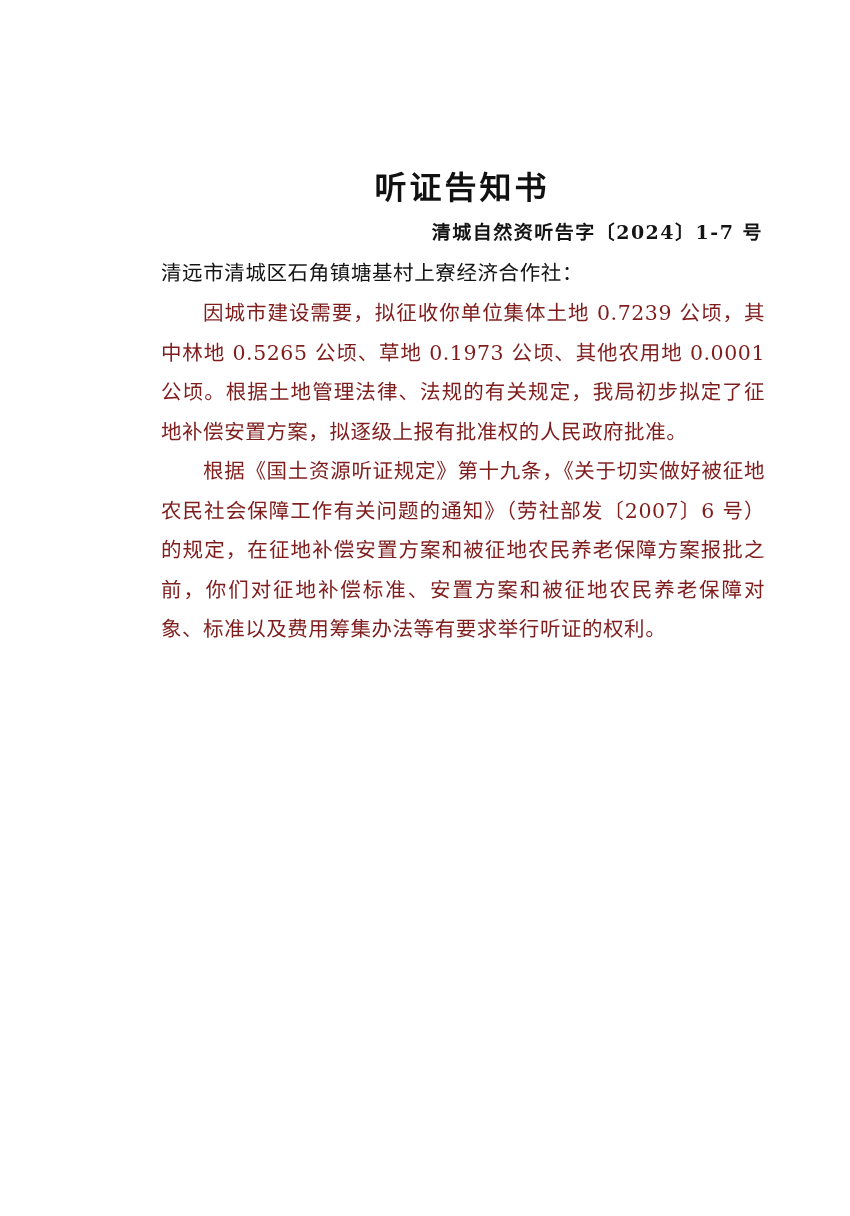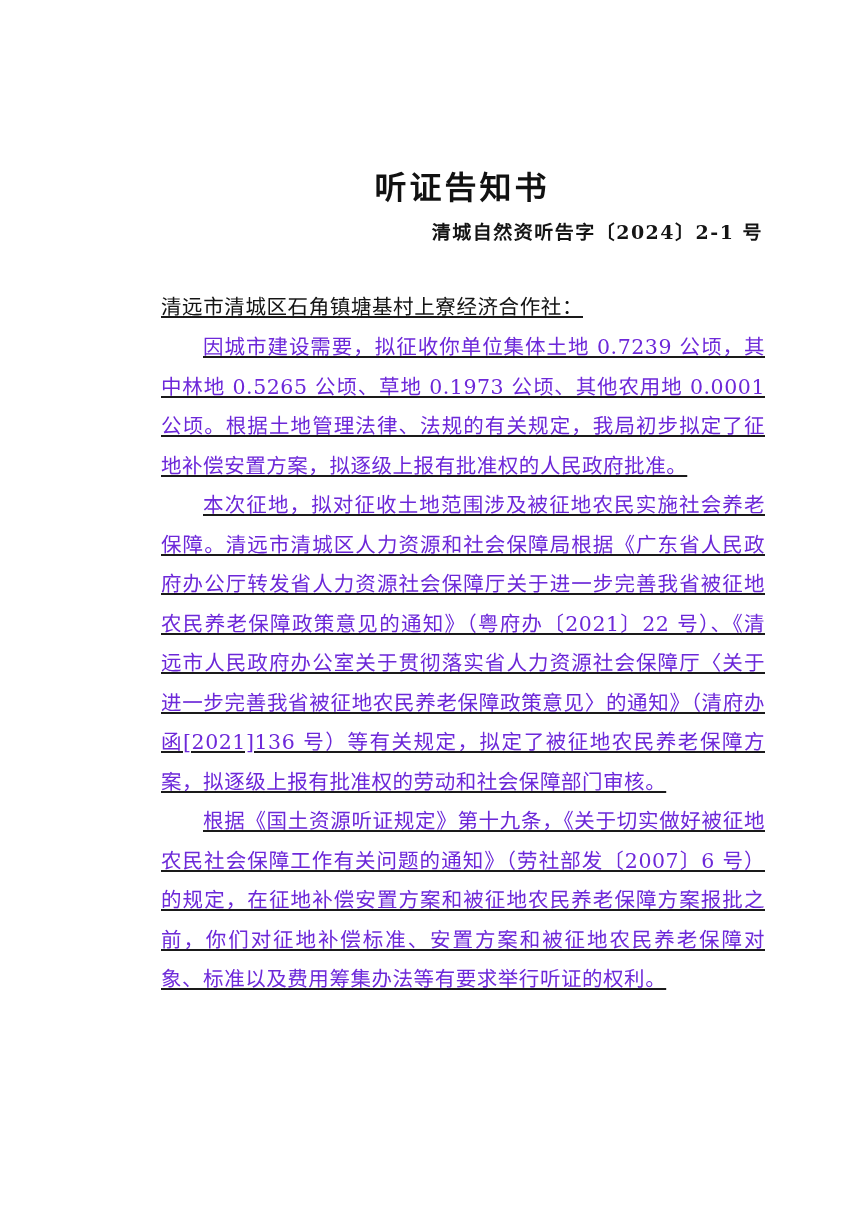--- a/index.html
+++ b/index.html
@@ -45,43 +45,42 @@
     font-family: "DejaVu Serif", "Liberation Serif", serif;
     font-weight: 700;
     font-size: 19px;
     letter-spacing: 1.5px;
     color: #141414;
     line-height: 1.4;
   }
   
   .body-block {
     position: absolute;
-    top: 288px;
+    top: 254px;
     left: 124px;
     width: 604px;
-    text-decoration: underline;
   }
   .addressee {
     font-size: 20.5px;
     line-height: 39.5px;
     letter-spacing: 0.6px;
     text-align: justify;
     text-justify: inter-character;
     margin: 0 0 0.5px 0;
     color: #141414;
   }
   .para {
     font-size: 20.5px;
     line-height: 39.5px;
     letter-spacing: 0.55px;
     text-align: justify;
     text-justify: inter-character;
     text-indent: 42px;
     margin: 0;
-    color: #6d28d9;
+    color: #7f1d1d;
     
   }
   .para + .para {
     margin-top: 0;
   }
   
   .scan-tone {
     position: absolute;
     inset: 0;
     pointer-events: none;
@@ -89,29 +88,28 @@
     opacity: 0;
   }
 </style>
 </head>
 <body>
 
 <div class="page">
 
   <h1 class="doc-title">听证告知书</h1>
 
-  <div class="doc-number">清城自然资听告字〔2024〕2-1 号</div>
+  <div class="doc-number">清城自然资听告字〔2024〕1-7 号</div>
 
   <div class="body-block">
 
     <p class="addressee">清远市清城区石角镇塘基村上寮经济合作社：</p>
 
     <p class="para">因城市建设需要，拟征收你单位集体土地 0.7239 公顷，其中林地 0.5265 公顷、草地 0.1973 公顷、其他农用地 0.0001 公顷。根据土地管理法律、法规的有关规定，我局初步拟定了征地补偿安置方案，拟逐级上报有批准权的人民政府批准。</p>
 
-    <p class="para">本次征地，拟对征收土地范围涉及被征地农民实施社会养老保障。清远市清城区人力资源和社会保障局根据《广东省人民政府办公厅转发省人力资源社会保障厅关于进一步完善我省被征地农民养老保障政策意见的通知》（粤府办〔2021〕22 号）、《清远市人民政府办公室关于贯彻落实省人力资源社会保障厅〈关于进一步完善我省被征地农民养老保障政策意见〉的通知》（清府办函[2021]136 号）等有关规定，拟定了被征地农民养老保障方案，拟逐级上报有批准权的劳动和社会保障部门审核。</p>
 
     <p class="para">根据《国土资源听证规定》第十九条，《关于切实做好被征地农民社会保障工作有关问题的通知》（劳社部发〔2007〕6 号）的规定，在征地补偿安置方案和被征地农民养老保障方案报批之前，你们对征地补偿标准、安置方案和被征地农民养老保障对象、标准以及费用筹集办法等有要求举行听证的权利。</p>
 
 
   </div>
 
   <div class="scan-tone"></div>
 
 </div>
 

